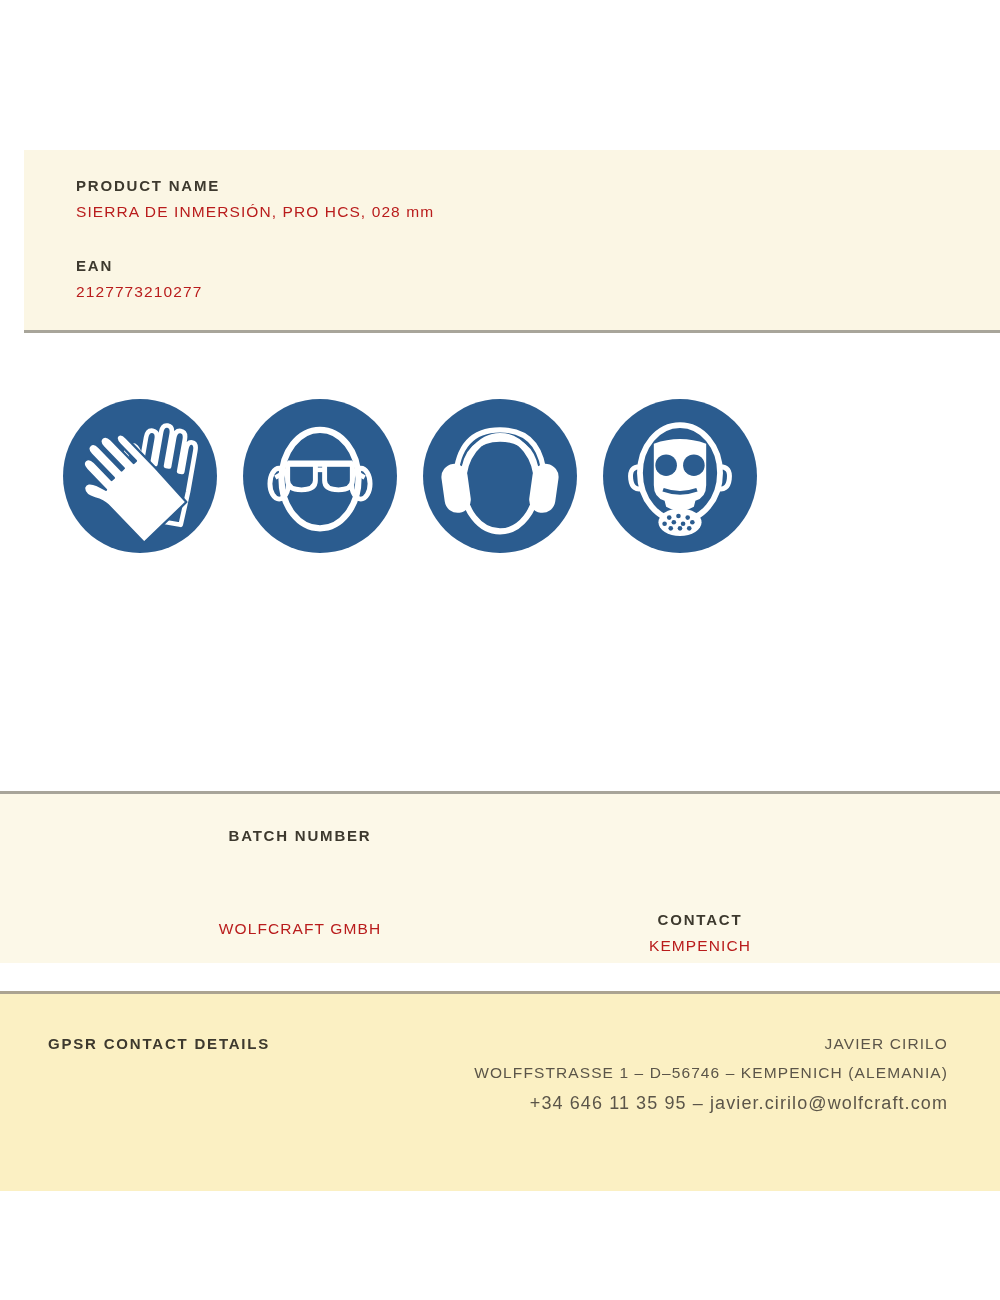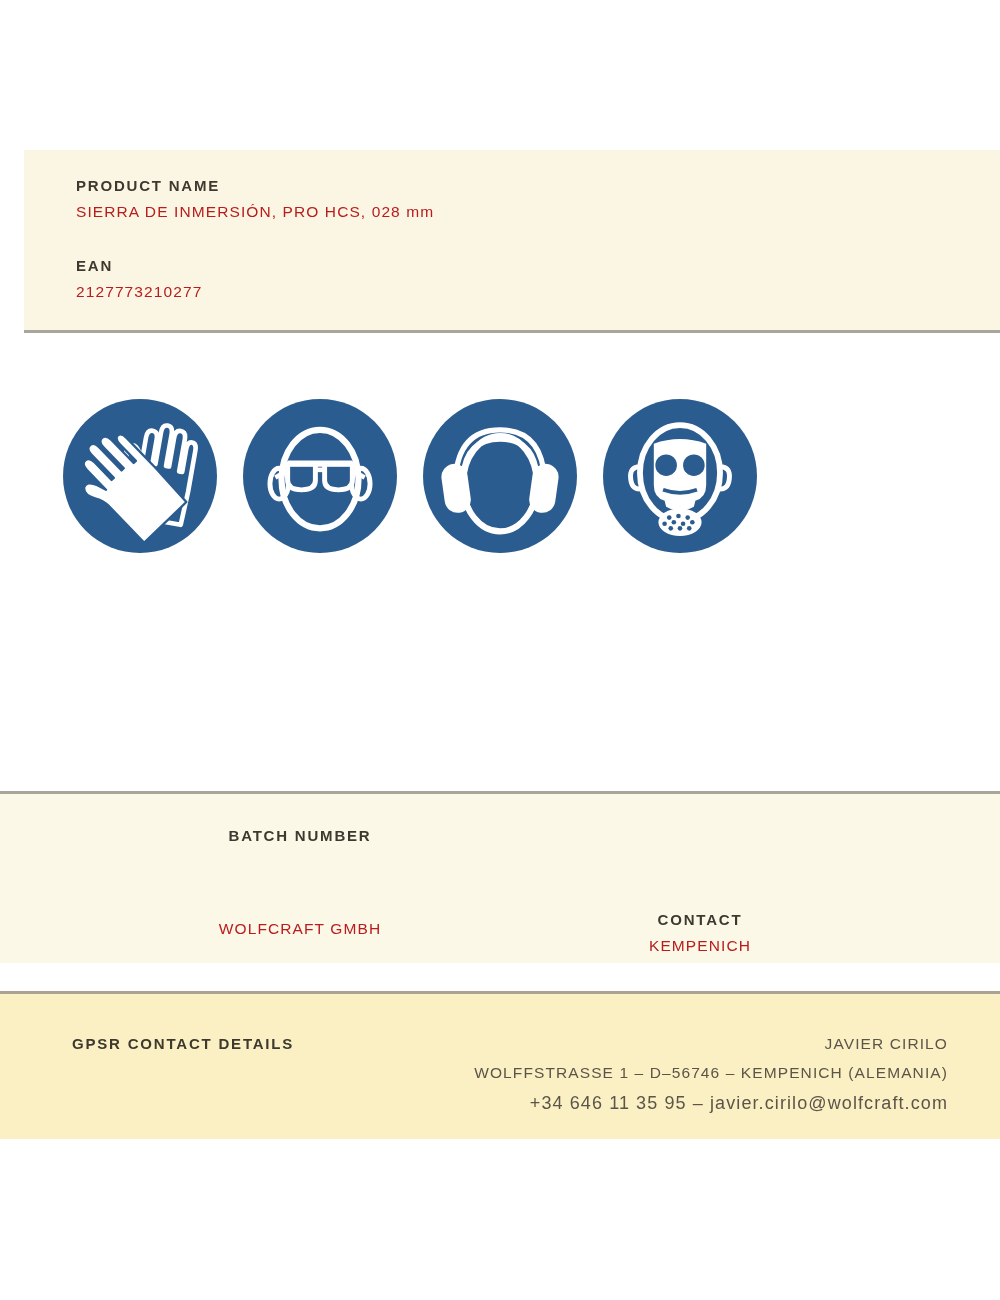--- a/index.html
+++ b/index.html
@@ -43,23 +43,23 @@
   }
   .details-grid {
     display: grid; grid-template-columns: 1fr 1fr;
   }
   .details-cell { text-align: center; }
   .details-row2 { margin-top: 58px; }
   .details-value { }
 
   
   .sec-contact {
-    position: absolute; left: 0; top: 991px; width: 1000px; height: 148px;
+    position: absolute; left: 0; top: 991px; width: 1000px; height: 200px;
     background: #fbf0c3; border-top: 3px solid #aba391;
-    padding: 41px 52px 0 72px;
+    padding: 41px 52px 0 48px;
     display: flex; justify-content: space-between; align-items: flex-start;
   }
   .contact-block { text-align: right; }
   .contact-line { font-size: 15.5px; letter-spacing: 1.1px; color: #5b5549; margin-bottom: 11px; }
   .contact-email-line { font-size: 18px; }
 </style>
 </head>
 <body>
 
 <div class="page">

